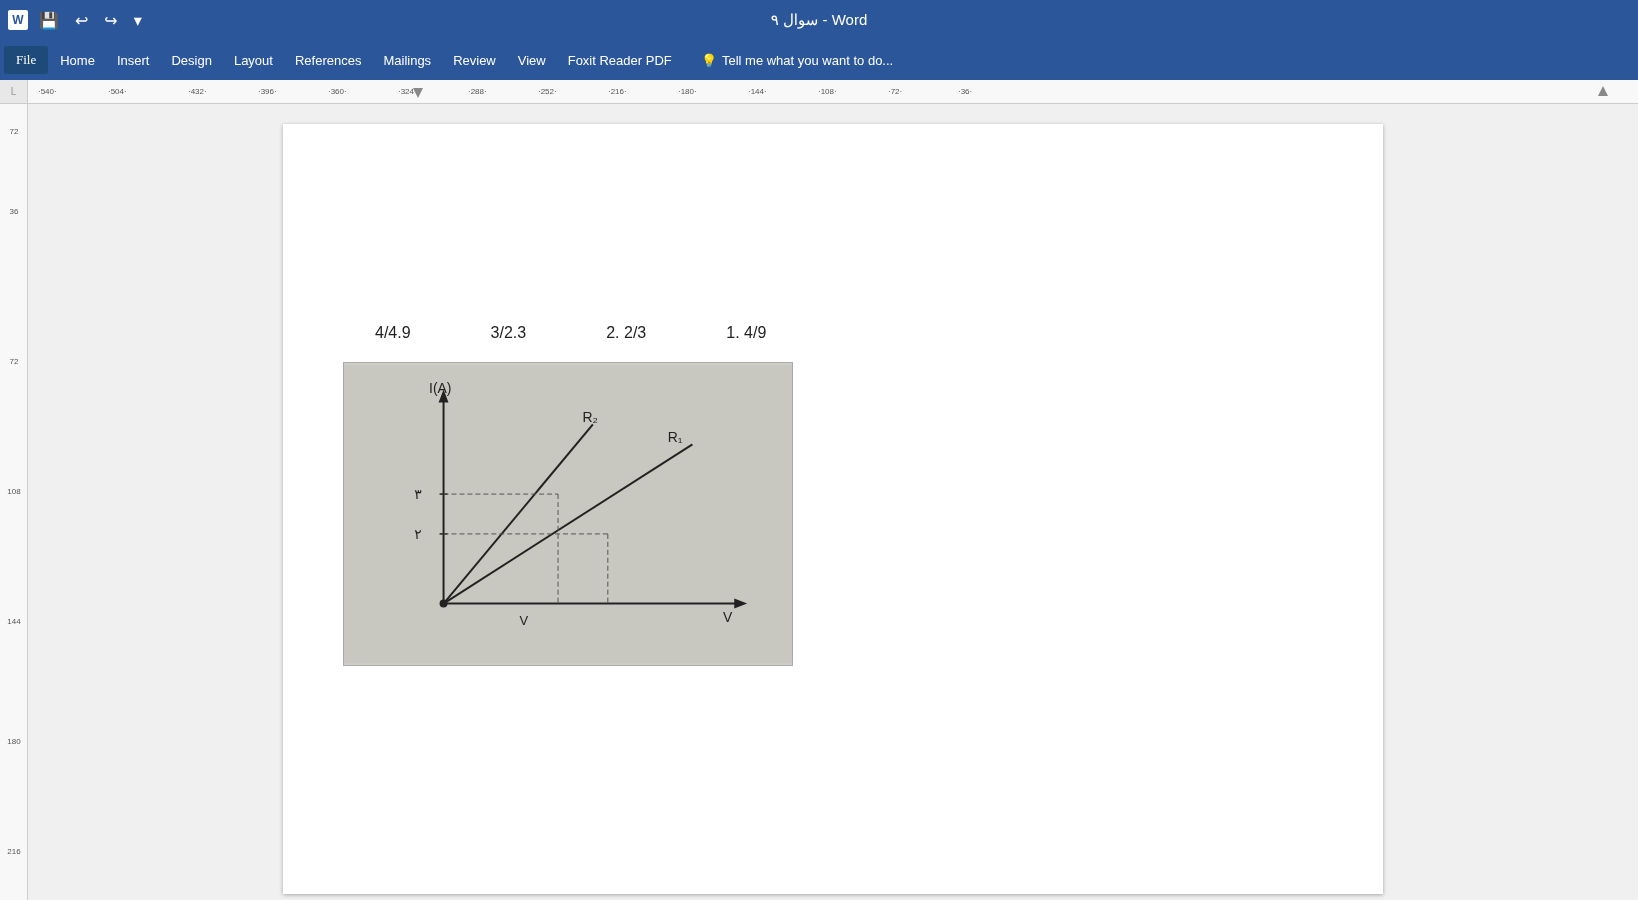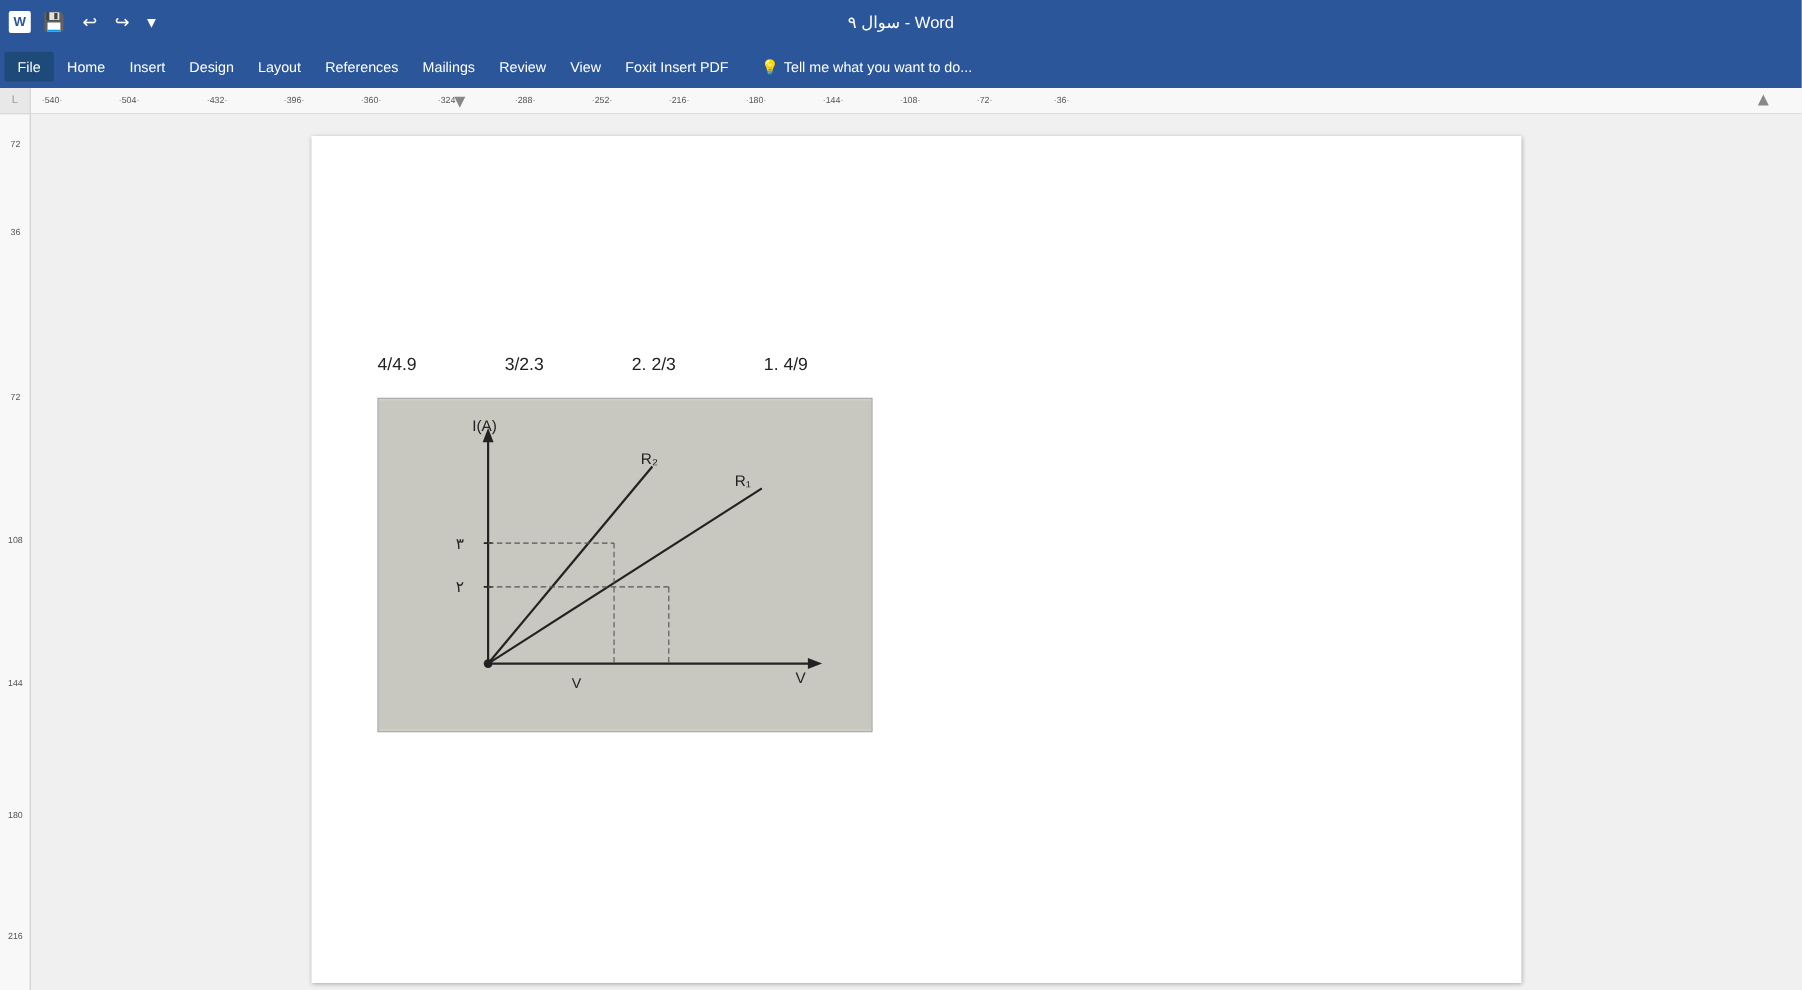--- a/index.html
+++ b/index.html
@@ -53,20 +53,21 @@
     .menu-item {
       color: white;
       font-size: 13px;
       padding: 6px 10px;
       border-radius: 2px;
       cursor: pointer;
     }
     .menu-item.file-tab {
       background: #1e4a7a;
       padding: 6px 12px;
+      font-family: Liberation Serif, serif;
     }
     .menu-lightbulb {
       color: white;
       display: flex;
       align-items: center;
       gap: 4px;
       font-size: 13px;
       margin-left: 10px;
       padding: 4px 8px;
       cursor: pointer;
@@ -141,20 +142,21 @@
       line-height: 1.8;
     }
     .options-row {
       display: flex;
       flex-direction: row-reverse;
       justify-content: flex-start;
       gap: 80px;
       margin-bottom: 20px;
       font-size: 16px;
       color: #222;
+      margin-left: 32px;
     }
     .option {
       font-family: Arial, sans-serif;
     }
     .diagram-container {
       display: flex;
       justify-content: flex-end;
       margin-top: 10px;
     }
     .diagram-img {
@@ -189,21 +191,21 @@
 <div class="menu-bar">
   <div class="menu-item file-tab">File</div>
   <div class="menu-item">Home</div>
   <div class="menu-item">Insert</div>
   <div class="menu-item">Design</div>
   <div class="menu-item">Layout</div>
   <div class="menu-item">References</div>
   <div class="menu-item">Mailings</div>
   <div class="menu-item">Review</div>
   <div class="menu-item">View</div>
-  <div class="menu-item">Foxit Insert PDF</div>
+  <div class="menu-item">Foxit Reader PDF</div>
   <div class="menu-lightbulb">
     <span>💡</span>
     <span>Tell me what you want to do...</span>
   </div>
 </div>
 
 <div class="ruler-container">
   <div class="ruler-left-margin">L</div>
   <div class="ruler-main">
     <svg width="100%" height="24" style="position:absolute;top:0;left:0;">

